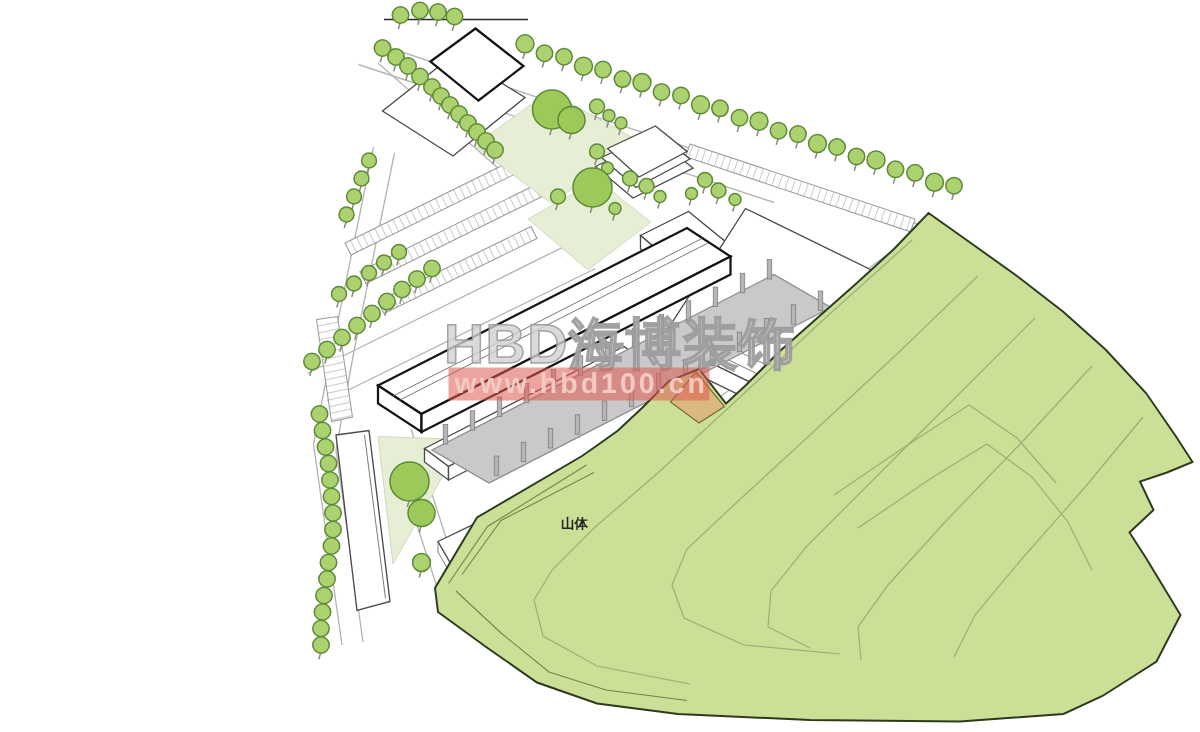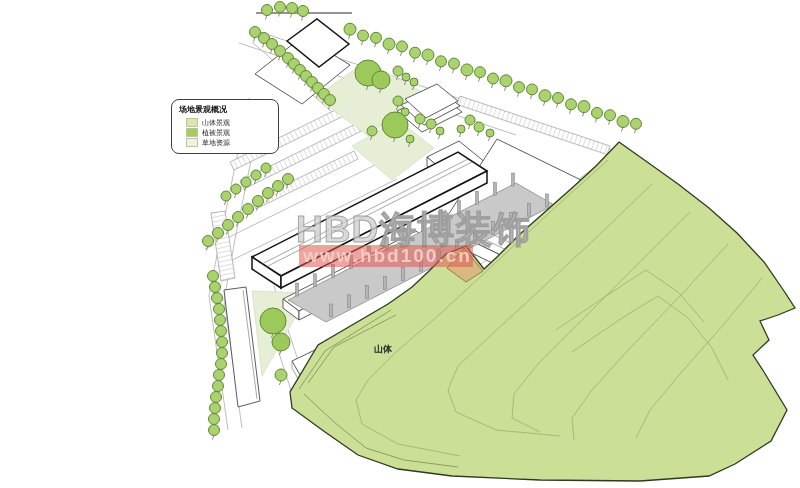--- a/index.html
+++ b/index.html
@@ -357,28 +357,13 @@
         <circle cx="281" cy="342" r="9" fill="#9cc95a" class="tree"></circle>
       </g>
 
   <g>
     <text class="wm-brand" x="296" y="242" fill="#cfcfcf">HBD海博装饰</text>
     <rect x="299" y="245" width="174" height="22" fill-opacity="0.55" fill="#df5a50"></rect>
     <text class="wm-url" x="303" y="262" fill="#f6cbc6">www.hbd100.cn</text>
   </g>
 </svg>
 
-<div class="legend">
-  <div class="legend-title">场地景观概况</div>
-  <div class="legend-item">
-    <span class="legend-swatch" style="background: rgb(219, 231, 173);"></span>
-    <span class="legend-label">山体景观</span>
-  </div>
-  <div class="legend-item">
-    <span class="legend-swatch" style="background: rgb(166, 203, 95);"></span>
-    <span class="legend-label">植被景观</span>
-  </div>
-  <div class="legend-item">
-    <span class="legend-swatch" style="background: rgb(237, 242, 223);"></span>
-    <span class="legend-label">草地资源</span>
-  </div>
 </div>
-</div>
 
 </body></html>

